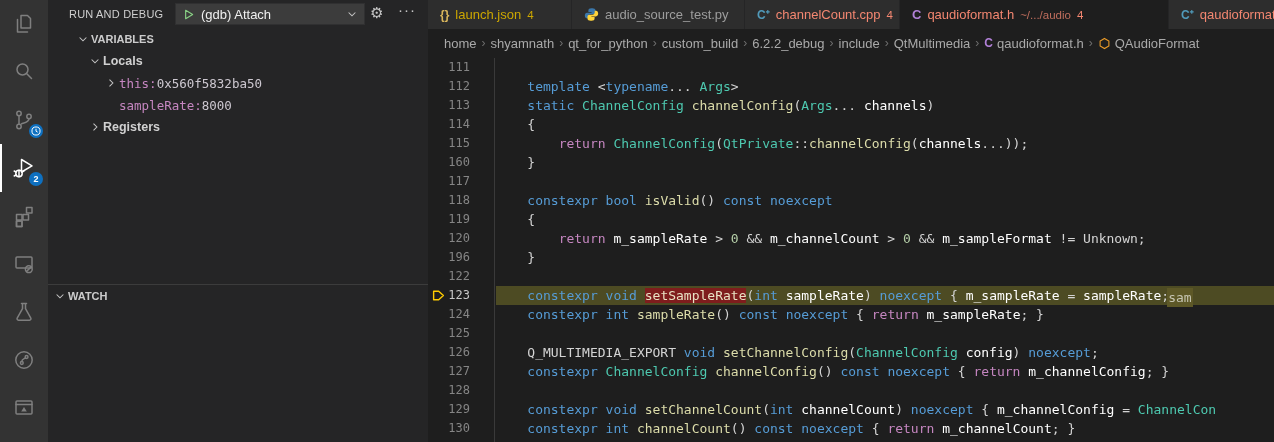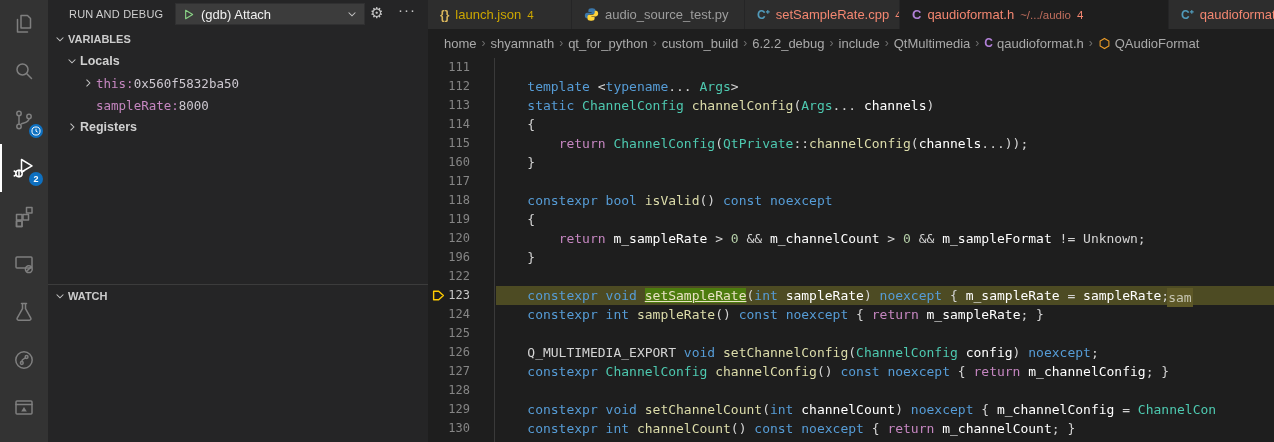--- a/index.html
+++ b/index.html
@@ -23,21 +23,21 @@
   .sb-title { position:absolute; left:21px; top:8px; font-size:11px; color:#cfcfcf; letter-spacing:.2px; }
   .launch-select { position:absolute; left:127px; top:3px; width:190px; height:22px; background:#3c3c3c; border:1px solid #303031;
                    display:flex; align-items:center; gap:6px; padding:0 6px; cursor:pointer; }
   .launch-select .play svg { width:13px; height:13px; display:block; }
   .launch-label { flex:1; font-size:13px; color:#f0f0f0; white-space:nowrap; overflow:hidden; }
   .launch-select .chev svg { width:12px; height:12px; display:block; color:#c5c5c5; }
   .sb-gear { position:absolute; left:322px; top:4px; font-size:15px; color:#c5c5c5; cursor:pointer; }
   .sb-dots { position:absolute; left:350px; top:1px; font-size:15px; color:#c5c5c5; letter-spacing:1px; cursor:pointer; }
 
   .sec-header { display:flex; align-items:center; height:22px; font-size:11px; font-weight:700; color:#cccccc; padding-left:4px; cursor:pointer; }
-  .variables-sec { height:256px; }
+  .variables-sec { height:256px;margin-left:23px; }
   .watch-sec { border-top:1px solid #3c3c3c; }
   .chev-glyph { width:16px; height:16px; display:inline-flex; align-items:center; justify-content:center; color:#c5c5c5; flex:0 0 16px; }
   .chev-glyph svg { width:12px; height:12px; }
 
   .tree-row { display:flex; align-items:center; height:22px; font-size:12.5px; cursor:pointer; white-space:nowrap; }
   .scope-label { font-weight:700; color:#d0d0d0; }
   .var-row { font-family:"DejaVu Sans Mono", monospace; font-size:12.5px; }
   .var-name { color:#c586c0; }
   .var-value { color:#cdc8d0; }
   .indent-1 { padding-left:16px; } .indent-2 { padding-left:32px; }
@@ -72,21 +72,21 @@
         white-space:pre; padding-left:68px; }
   .cl .ln { position:absolute; left:0; top:0; width:42px; text-align:right; color:#858585; font-size:12px; cursor:pointer; }
   .cl.current .ln { color:#c6c6c6; }
   .cl .dbg-arrow { position:absolute; left:3px; top:2px; }
   .cl .dbg-arrow svg { width:15px; height:15px; display:block; }
   .cl .line-bg { position:absolute; left:68px; right:0; top:0; bottom:0; background:transparent; }
   .cl.current .line-bg { background:#4d4b23; }
   .cl .code { position:relative; }
   .tk-kw { color:#569cd6; } .tk-ct { color:#c586c0; } .tk-ty { color:#4ec9b0; }
   .tk-fn { color:#dcdcaa; } .tk-va { color:#ffffff; } .tk-nu { color:#b5cea8; } .tk-pl { color:#d4d4d4; }
-  .tk-fnhl { color:#e9e2c4; background:#4d7c0f;text-decoration:underline; }
+  .tk-fnhl { color:#e9e2c4; background:#7f1d1d; }
   .tk-hint { position:absolute; right:0; top:0; color:#c6c5b2; background:#5d5827; padding:0 1px; }
 </style>
 </head>
 <body>
 
 <div id="app">
   <div class="activity-bar">
       <div class="ab-item">
         <span class="ab-icon">
           <svg viewBox="0 0 24 24" fill="none" stroke="currentColor" stroke-width="1.5" stroke-linecap="round" stroke-linejoin="round">
@@ -266,21 +266,21 @@
           <span class="fi">
             <svg viewBox="0 0 16 16" width="15" height="15">
               <path d="M7.9 1.3c-2.1 0-3.2.9-3.2 2.4v1.7h3.4V6H3.3C1.8 6 .9 7.2.9 9c0 1.9.9 3.1 2.3 3.1h1.4v-2c0-1.3 1-2.3 2.3-2.3h3.4c1.1 0 2-.9 2-2V3.7c0-1.5-1.5-2.4-3.4-2.4z" fill="#3b77aa"></path>
               <path d="M8.1 14.7c2.1 0 3.2-.9 3.2-2.4v-1.7H7.9V10h4.8c1.5 0 2.4-1.2 2.4-3 0-1.9-.9-3.1-2.3-3.1h-1.4v2c0 1.3-1 2.3-2.3 2.3H5.7c-1.1 0-2 .9-2 2v2.1c0 1.5 1.5 2.4 3.4 2.4z" fill="#ffd43b"></path>
             </svg>
           </span>
           <span class="t-norm">audio_source_test.py</span>
         </div>
         <div class="tab" style="width: 154px;">
           <span class="fi fi-cpp">C⁺</span>
-          <span class="t-err">setSampleRate.cpp</span>
+          <span class="t-err">channelCount.cpp</span>
           <span class="tab-badge t-err">4</span>
         </div>
         <div class="tab active" style="width: 268px;">
           <span class="fi fi-ch">C</span>
           <span class="t-err">qaudioformat.h</span>
           <span class="tab-desc t-err">~/.../audio</span>
           <span class="tab-badge t-err">4</span>
         </div>
         <div class="tab" style="width: 130px;">
           <span class="fi fi-cpp">C⁺</span>

